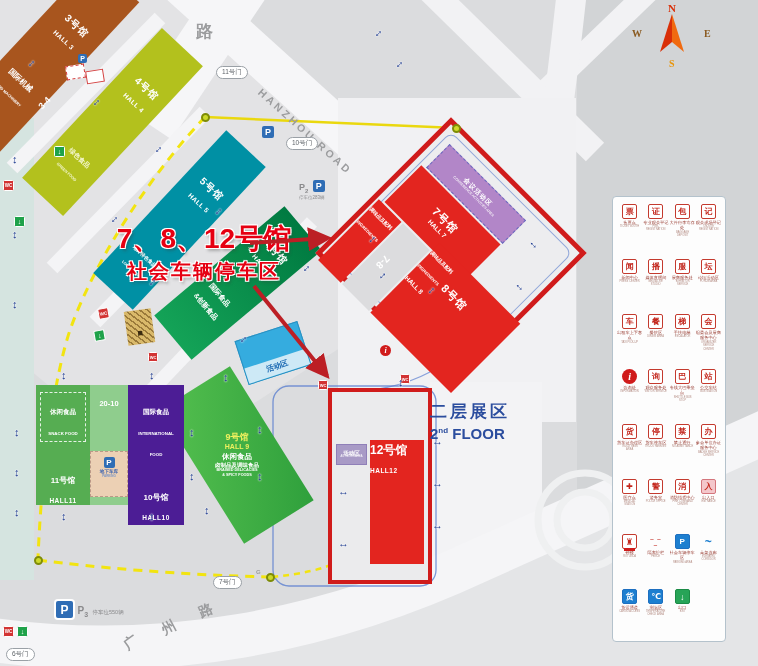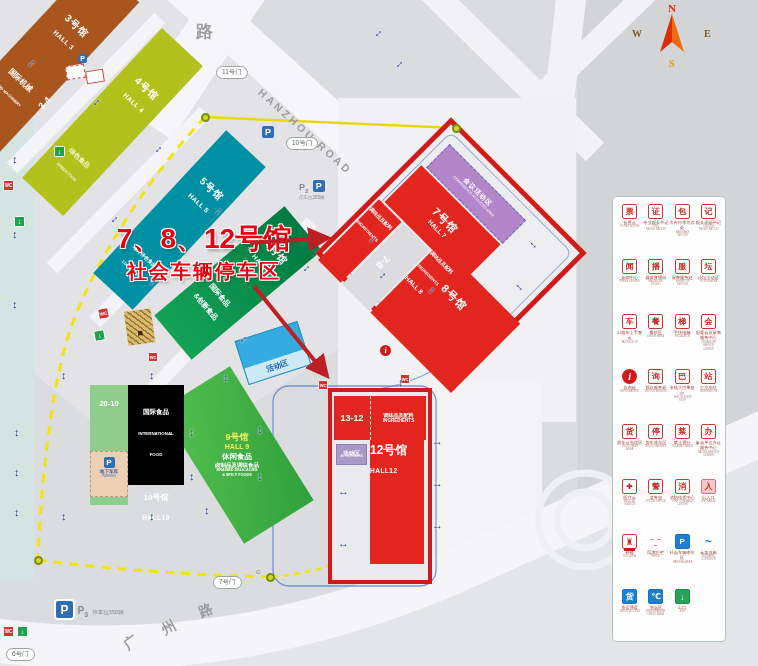--- a/index.html
+++ b/index.html
@@ -188,29 +188,20 @@
         <span style="font-size:6.5px">HALL 8</span></span>
     </div>
     <span class="arr" style="left:138px;top:20px">↔</span>
     <span class="arr" style="left:158px;top:60px">↔</span>
     <span class="arr" style="left:100px;top:126px;transform:rotate(90deg)">↔</span>
     <span class="arr" style="left:22px;top:132px;transform:rotate(90deg)">↔</span>
     <span class="arr" style="left:55px;top:150px;transform:rotate(90deg)">↔</span>
   </div>
 
   <div id="zone12">
-    <div class="redblock" style="left:2px;top:4px;width:92px;height:44px;display:flex;">
-      <div style="width:37px;display:flex;align-items:center;justify-content:center;border-right:1px dashed #fff;">
-        <span style="font-size:9px">13-12</span>
-      </div>
-      <div style="flex:1;display:flex;flex-direction:column;align-items:center;justify-content:center;line-height:1.3;">
-        <span style="font-size:5px">调味品及配料</span>
-        <span style="font-size:4.6px">INGREDIENTS</span>
-      </div>
-    </div>
     <div class="abs" style="left:4px;top:52px;width:31px;height:21px;background:#a89ac6;border:1px solid #8f7fb8;
                 display:flex;flex-direction:column;align-items:center;justify-content:center;color:#fff;line-height:1.1;">
       <span style="font-size:5.5px;font-weight:bold">活动区</span>
       <span style="font-size:2.6px">ACTIVITIES AREA</span>
     </div>
     <span class="arr" style="left:6px;top:94px">↔</span>
     <span class="arr" style="left:6px;top:146px">↔</span>
     <div class="redblock" style="left:38px;top:48px;width:54px;height:124px;">
       <span class="lbl" style="left:0;top:58px;width:54px">
         <span style="font-size:12px">12号馆</span><br>
@@ -223,31 +214,41 @@
     <div style="transform:rotate(32deg);width:100%;height:100%;display:flex;flex-direction:column;align-items:center;justify-content:center;text-align:center;line-height:1.25">
       <span style="font-size:9px;color:#eef05e">9号馆</span>
       <span style="font-size:7px;color:#eef05e">HALL 9</span>
       <span style="font-size:7.5px">休闲食品</span>
       <span style="font-size:5.5px">卤制品及调味食品</span>
       <span style="font-size:3.8px">BRAISED DELICACIES</span>
       <span style="font-size:3.8px">&amp; SPICY FOODS</span>
     </div>
   </div>
 
+  <div class="hall" style="left:36px;top:385px;width:54px;height:120px;background:#56ad52;text-align:center;">
+    <div class="dashedbox" style="margin:7px 4px 0 4px;height:50px;line-height:1.3;padding-top:6px">
+      <span style="font-size:6.5px">休闲食品</span><br>
+      <span style="font-size:4.4px">SNACK FOOD</span>
+    </div>
+    <div style="margin-top:26px;line-height:1.25">
+      <span style="font-size:8px">11号馆</span><br>
+      <span class="hallen">HALL11</span>
+    </div>
+  </div>
 
   <div class="abs" style="left:90px;top:385px;width:38px;height:120px;background:#8fcd8d;text-align:center;color:#fff;font-weight:bold;">
     <div style="margin-top:14px;font-size:7.5px">20-10</div>
     <div style="position:absolute;left:0;top:66px;width:38px;height:46px;background:#ecd0b4;border:1px dashed #b98;color:#3a62b0;">
       <div class="picon" style="position:static;width:11px;height:11px;margin:5px auto 1px auto;font-size:8px;">P</div>
       <div style="font-size:4.6px;font-weight:bold">地下车库</div>
       <div style="font-size:3px;color:#7a94c4">PARKING</div>
     </div>
   </div>
 
-  <div class="hall" style="left:128px;top:385px;width:56px;height:100px;background:#000000;text-align:center;">
+  <div class="hall" style="left:128px;top:385px;width:56px;height:140px;background:#4c1d95;text-align:center;">
     <div style="padding-top:14px;line-height:1.3">
       <span style="font-size:6.5px">国际食品</span><br>
       <span style="font-size:4.4px">INTERNATIONAL</span><br>
       <span style="font-size:4.4px">FOOD</span>
     </div>
     <div style="margin-top:24px;line-height:1.25">
       <span style="font-size:8px">10号馆</span><br>
       <span class="hallen">HALL10</span>
     </div>
   </div>
@@ -271,20 +272,24 @@
   <svg class="abs" width="758" height="666" style="left:0;top:0;pointer-events:none">
     <defs>
       <marker id="ah" markerWidth="7" markerHeight="7" refX="5" refY="3" orient="auto">
         <path d="M0,0 L6,3 L0,6 Z" fill="#bc1f25"></path>
       </marker>
     </defs>
     <line x1="250" y1="243" x2="328" y2="238" stroke="#bc1f25" stroke-width="4" marker-end="url(#ah)"></line>
     <line x1="254" y1="286" x2="327" y2="376" stroke="#bc1f25" stroke-width="4" marker-end="url(#ah)"></line>
   </svg>
 
+  <div class="floor2">
+    <div style="font-size:17px;letter-spacing:3px">二层展区</div>
+    <div style="font-size:15px;margin-top:2px"><span>2</span><sup style="font-size:8px">nd</sup> <span>FLOOR</span></div>
+  </div>
 
   <span class="roadtxt" style="left:196px;top:20px;font-size:17px">路</span>
   <span class="roadtxt" style="left:264px;top:86px;font-size:10.5px;letter-spacing:3px;transform:rotate(42deg);transform-origin:0 0;">HANZHOU ROAD</span>
   <span class="roadtxt" style="left:124px;top:634px;font-size:14px;transform:rotate(-36deg)">广</span>
   <span class="roadtxt" style="left:162px;top:619px;font-size:14px;transform:rotate(-28deg)">州</span>
   <span class="roadtxt" style="left:199px;top:602px;font-size:14px;transform:rotate(-22deg)">路</span>
   <span class="roadtxt" style="left:256px;top:569px;font-size:6px">G</span>
 
   <span class="pill" style="left:216px;top:66px">11号门</span>
   <span class="pill" style="left:286px;top:137px">10号门</span>

